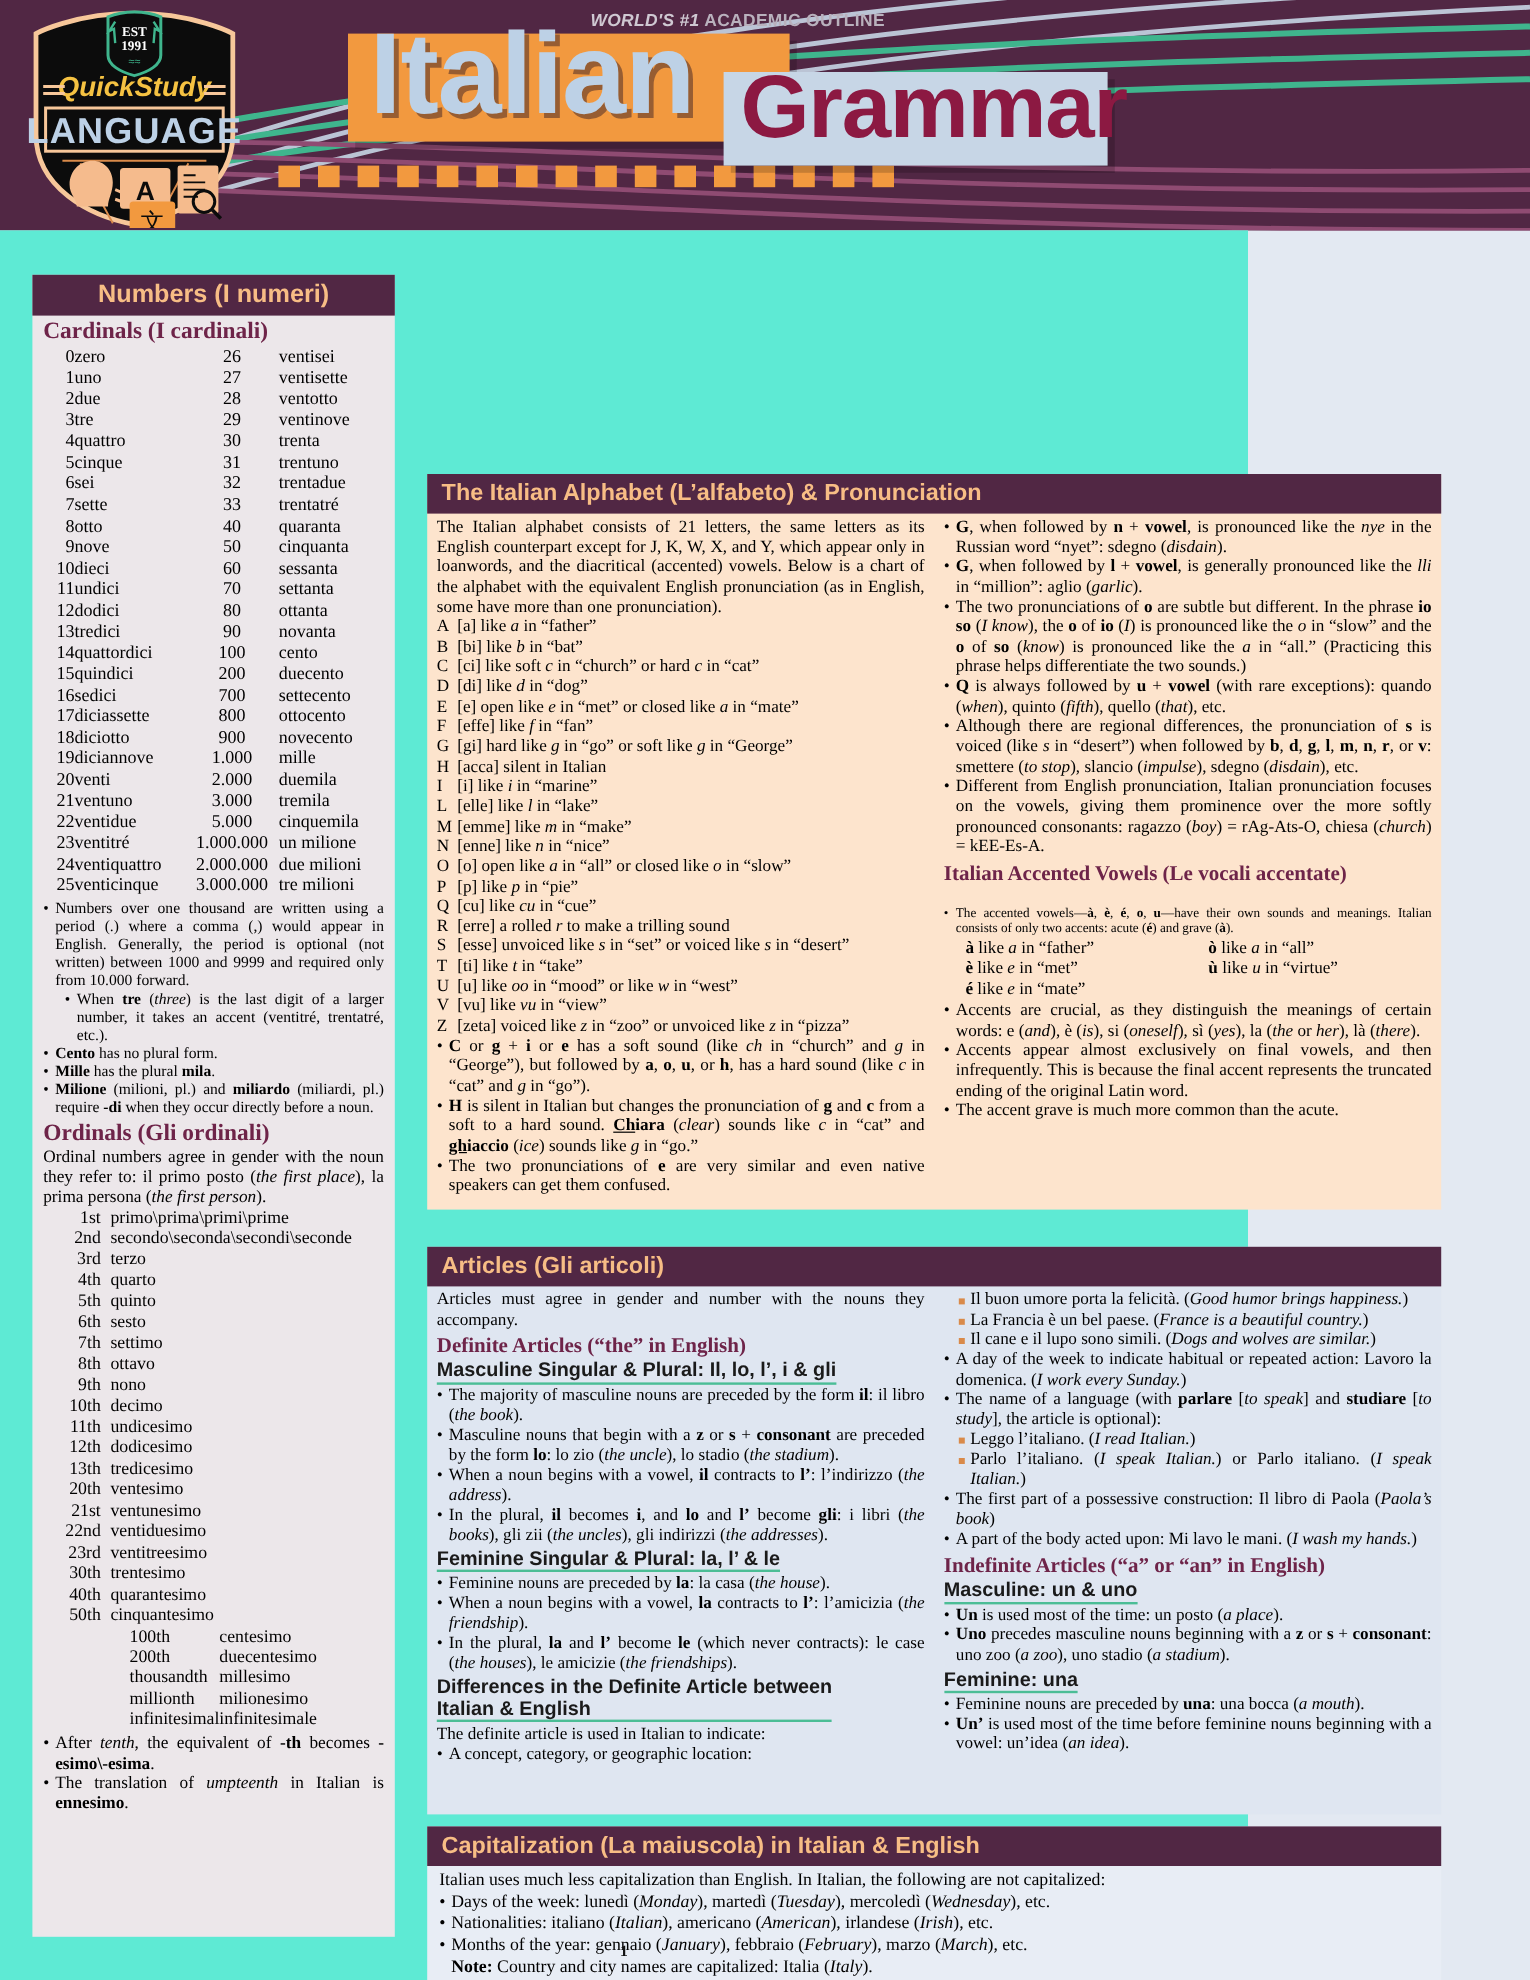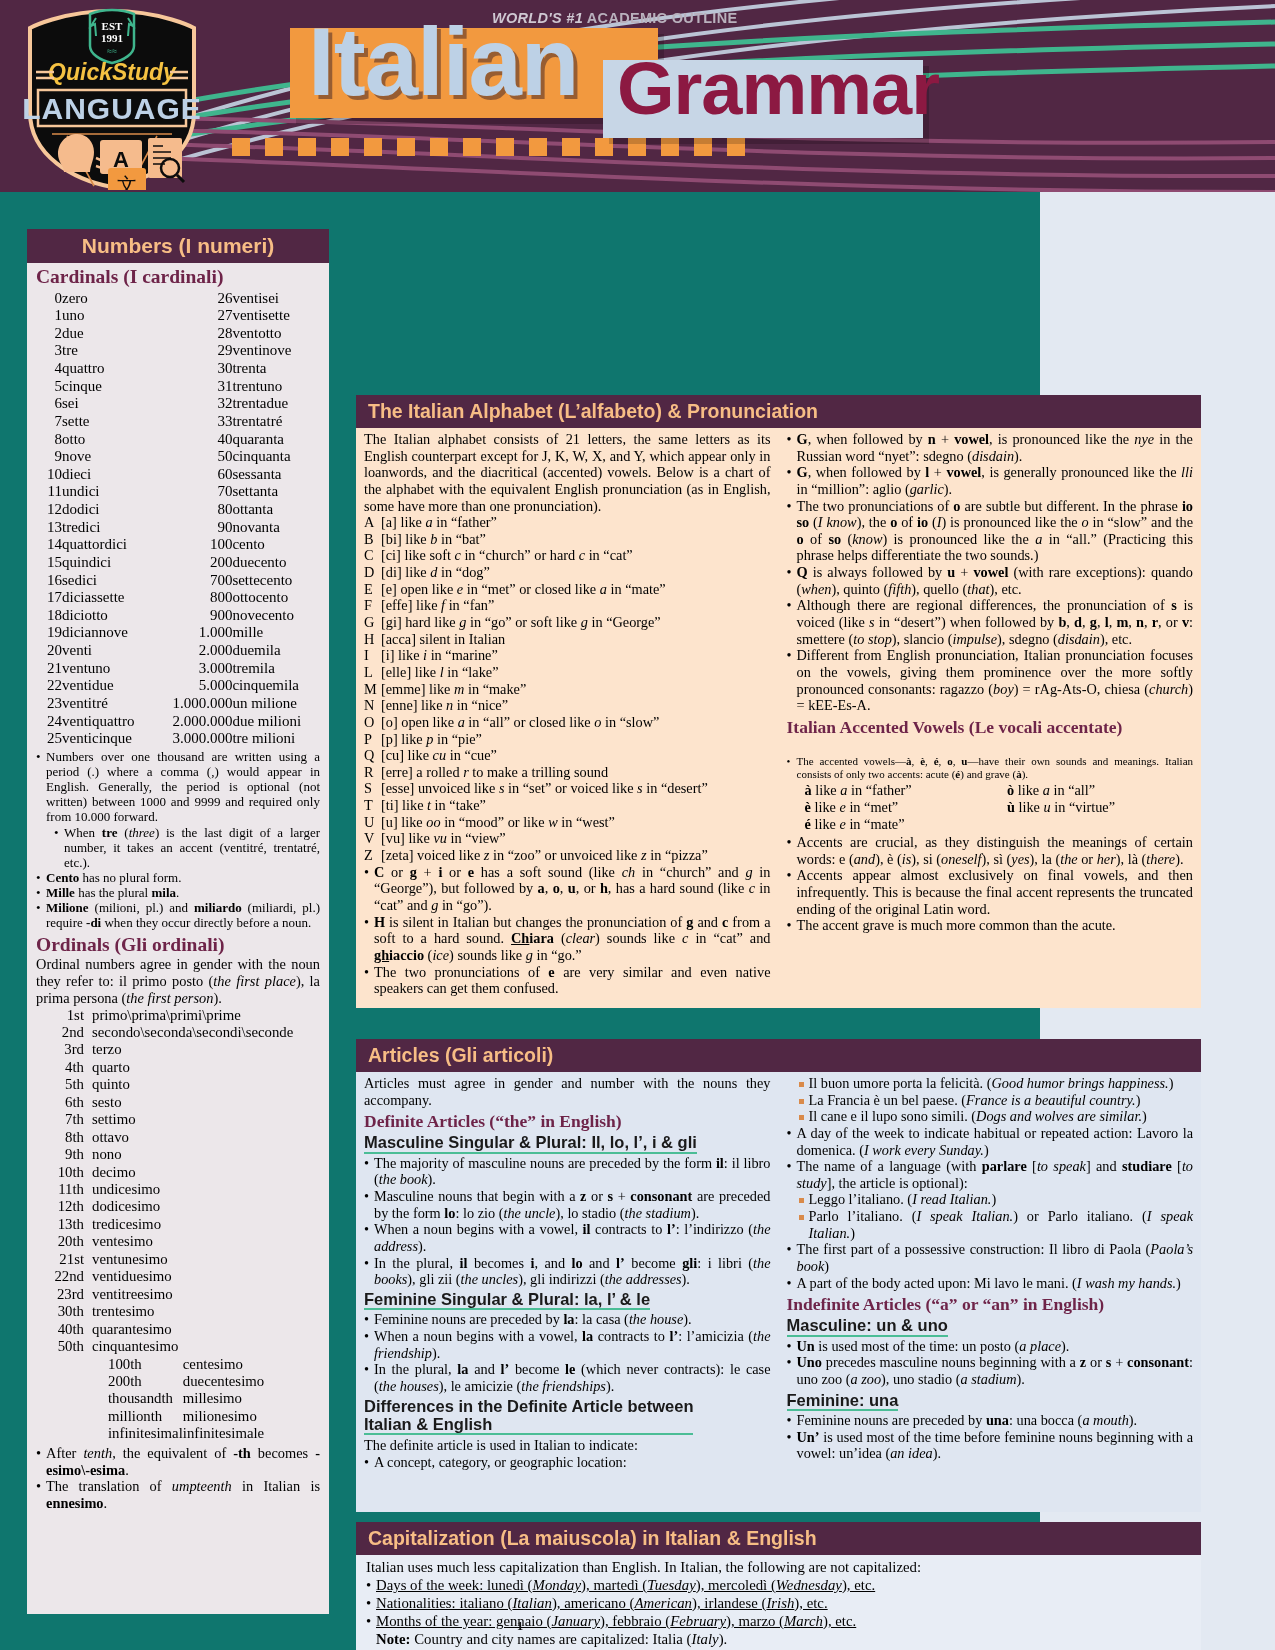--- a/index.html
+++ b/index.html
@@ -58,21 +58,21 @@
     color: #8c1942; letter-spacing: -1px;
   }
 
   .dashes { position: absolute; left: 232px; top: 138px; z-index: 3; display: flex; gap: 15px; }
   .dashes i { display: block; width: 18px; height: 18px; background: #f2993f; }
 
   
   .badge { position: absolute; left: 22px; top: 8px; width: 180px; height: 182px; z-index: 7; }
 
   
-  .page { position: relative; width: 1040px; height: 1458px; background: #0f766e; }
+  .page { position: relative; width: 1040px; height: 1458px; background: #5eead4; }
 
   
   .col-left {
     position: absolute; left: 27px; top: 37px;
     width: 302px; height: 1385px;
     background: #ece7ea;
   }
 
   .bar {
     background: #512744;
@@ -96,21 +96,21 @@
     border-bottom: 2px solid #4bbd96;
     display: inline-block;
     line-height: 1.12;
   }
 
   .lc-body { padding: 0 9px; font-size: 14.6px; line-height: 1.16; }
 
   table.nums { width: 100%; border-collapse: collapse; }
   table.nums td { font-size: 15px; line-height: 1.175; padding: 0; vertical-align: top; }
   td.n  { text-align: right; width: 26px; padding-right: 6px; }
-  td.n2 { text-align: right; width: 78px; padding-right: 6px; }
+  td.n2 { text-align: center; width: 78px; padding-right: 6px; }
   td.w  { text-align: left; }
 
   ul.b { list-style: none; }
   ul.b > li { position: relative; padding-left: 10px; text-align: justify; }
   ul.b > li::before { content: "•"; position: absolute; left: 0; }
   ul.b > li.sub { padding-left: 28px; }
   ul.b > li.sub::before { content: "•"; left: 18px; }
 
   ul.sq { list-style: none; }
   ul.sq > li { position: relative; padding-left: 12px; text-align: justify; }
@@ -743,21 +743,21 @@
             <li><b>Un’</b> is used most of the time before feminine nouns beginning with a vowel: un’idea (<i>an idea</i>).</li>
           </ul>
       </div>
     </div>
   </div>
 
   <div class="panel-cap">
     <div class="bar" style="font-size:19.5px;">Capitalization (La maiuscola) in Italian &amp; English</div>
     <div style="padding:3px 10px 0;">
       <div class="bodytext cap" style="text-align:left;">Italian uses much less capitalization than English. In Italian, the following are not capitalized:</div>
-      <ul class="b" style="font-size:14.8px;line-height:1.22;text-decoration:underline;">
+      <ul class="b" style="font-size:14.8px;line-height:1.22;">
           <li>Days of the week: lunedì (<i>Monday</i>), martedì (<i>Tuesday</i>), mercoledì (<i>Wednesday</i>), etc.</li>
           <li>Nationalities: italiano (<i>Italian</i>), americano (<i>American</i>), irlandese (<i>Irish</i>), etc.</li>
           <li>Months of the year: gennaio (<i>January</i>), febbraio (<i>February</i>), marzo (<i>March</i>), etc.</li>
         </ul>
       <div class="bodytext cap" style="text-align:left;padding-left:10px;"><b>Note:</b> Country and city names are capitalized: Italia (<i>Italy</i>).</div>
       <ul class="b" style="font-size:14.8px;line-height:1.22;">
           <li>Personal titles: il signor (<i>Mr.</i>), la signora (<i>Mrs.</i>), la signorina (<i>Miss</i>)</li>
         </ul>
     </div>
   </div>

